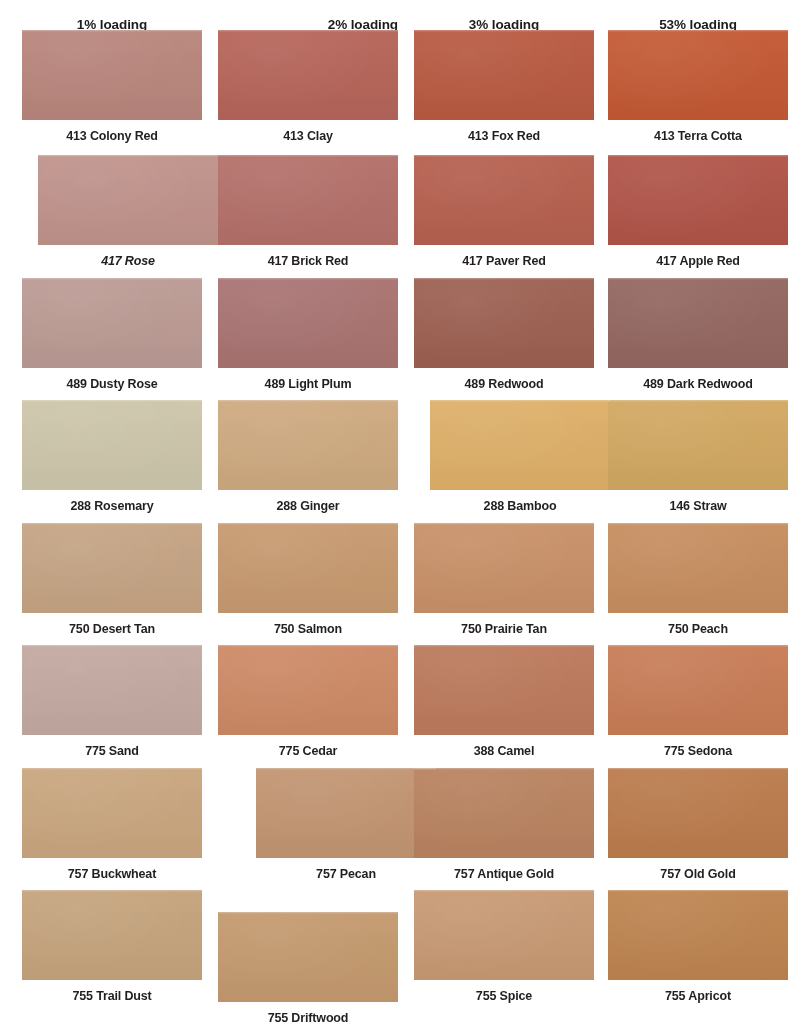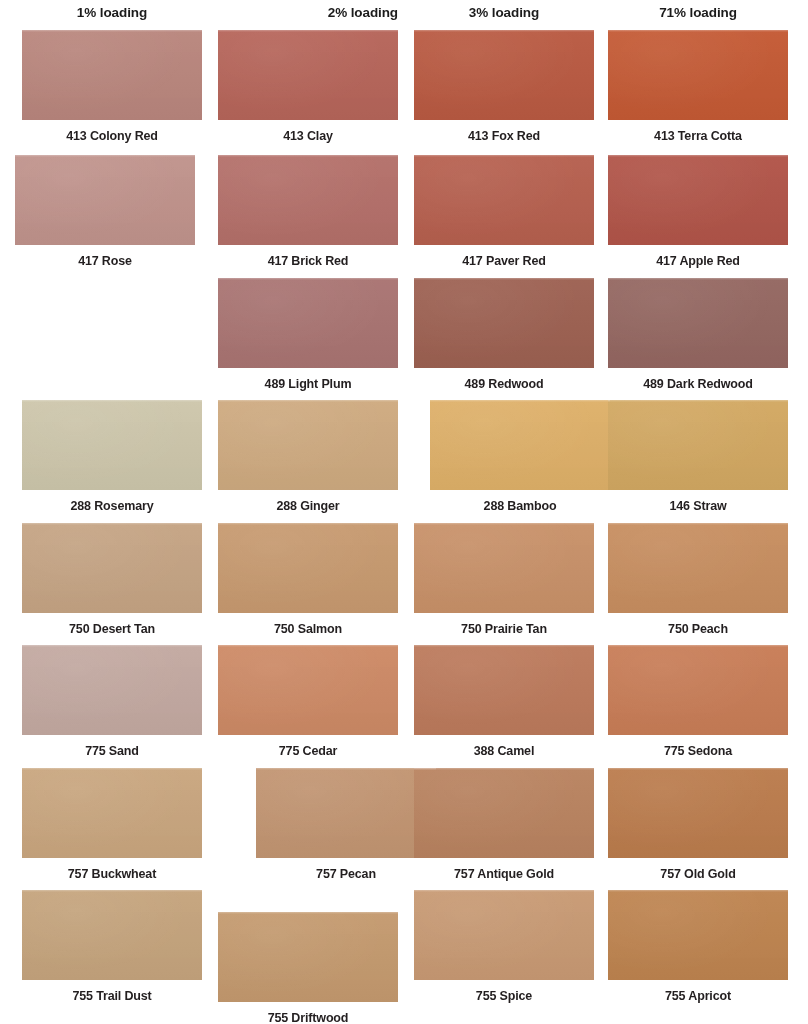--- a/index.html
+++ b/index.html
@@ -19,21 +19,21 @@
   #chart-root {
     width: 808px;
     height: 1024px;
     position: relative;
     background: #ffffff;
   }
 
   
   .header-row {
     position: absolute;
-    top: 0;
+    top: 12px;
     left: 0;
     width: 647px;
     height: 28px;
   }
   .header-cell {
     position: absolute;
     top: 4px;
     width: 180px;
     text-align: center;
     font-size: 13.5px;
@@ -100,56 +100,60 @@
 </style>
 </head>
 <body>
 
 <div id="chart-root">
 
   <div class="header-row" id="header-row">
       <div class="header-cell" style="left: 22px;">1% loading</div>
       <div class="header-cell" style="left: 218px; text-align: right;">2% loading</div>
       <div class="header-cell" style="left: 414px;">3% loading</div>
-      <div class="header-cell" style="left: 608px;">71% loading</div>
+      <div class="header-cell" style="left: 608px;">53% loading</div>
     </div>
 
   <div class="grid" id="swatch-grid">
       <div class="cell" style="left: 22px; top: 30px;">
         <div class="swatch" style="background: rgb(185, 134, 125);"></div>
         <div class="cell-label">413 Colony Red</div>
       </div>
       <div class="cell" style="left: 218px; top: 30px;">
         <div class="swatch" style="background: rgb(182, 101, 90);"></div>
         <div class="cell-label">413 Clay</div>
       </div>
       <div class="cell" style="left: 414px; top: 30px;">
         <div class="swatch" style="background: rgb(185, 90, 66);"></div>
         <div class="cell-label">413 Fox Red</div>
       </div>
       <div class="cell" style="left: 608px; top: 30px;">
         <div class="swatch" style="background: rgb(196, 90, 53);"></div>
         <div class="cell-label">413 Terra Cotta</div>
       </div>
-      <div class="cell" style="left: 15px; top: 155px;">
+      <div class="cell" style="left: 38px; top: 155px; font-style: italic;">
         <div class="swatch" style="background: rgb(192, 147, 140);"></div>
         <div class="cell-label">417 Rose</div>
       </div>
       <div class="cell" style="left: 218px; top: 155px;">
         <div class="swatch" style="background: rgb(180, 112, 106);"></div>
         <div class="cell-label">417 Brick Red</div>
       </div>
       <div class="cell" style="left: 414px; top: 155px;">
         <div class="swatch" style="background: rgb(182, 96, 79);"></div>
         <div class="cell-label">417 Paver Red</div>
       </div>
       <div class="cell" style="left: 608px; top: 155px;">
         <div class="swatch" style="background: rgb(177, 85, 73);"></div>
         <div class="cell-label">417 Apple Red</div>
       </div>
+      <div class="cell" style="left: 22px; top: 278px;">
+        <div class="swatch" style="background: rgb(188, 155, 148);"></div>
+        <div class="cell-label">489 Dusty Rose</div>
+      </div>
       <div class="cell" style="left: 218px; top: 278px;">
         <div class="swatch" style="background: rgb(169, 116, 114);"></div>
         <div class="cell-label">489 Light Plum</div>
       </div>
       <div class="cell" style="left: 414px; top: 278px;">
         <div class="swatch" style="background: rgb(157, 97, 82);"></div>
         <div class="cell-label">489 Redwood</div>
       </div>
       <div class="cell" style="left: 608px; top: 278px;">
         <div class="swatch" style="background: rgb(148, 103, 97);"></div>

